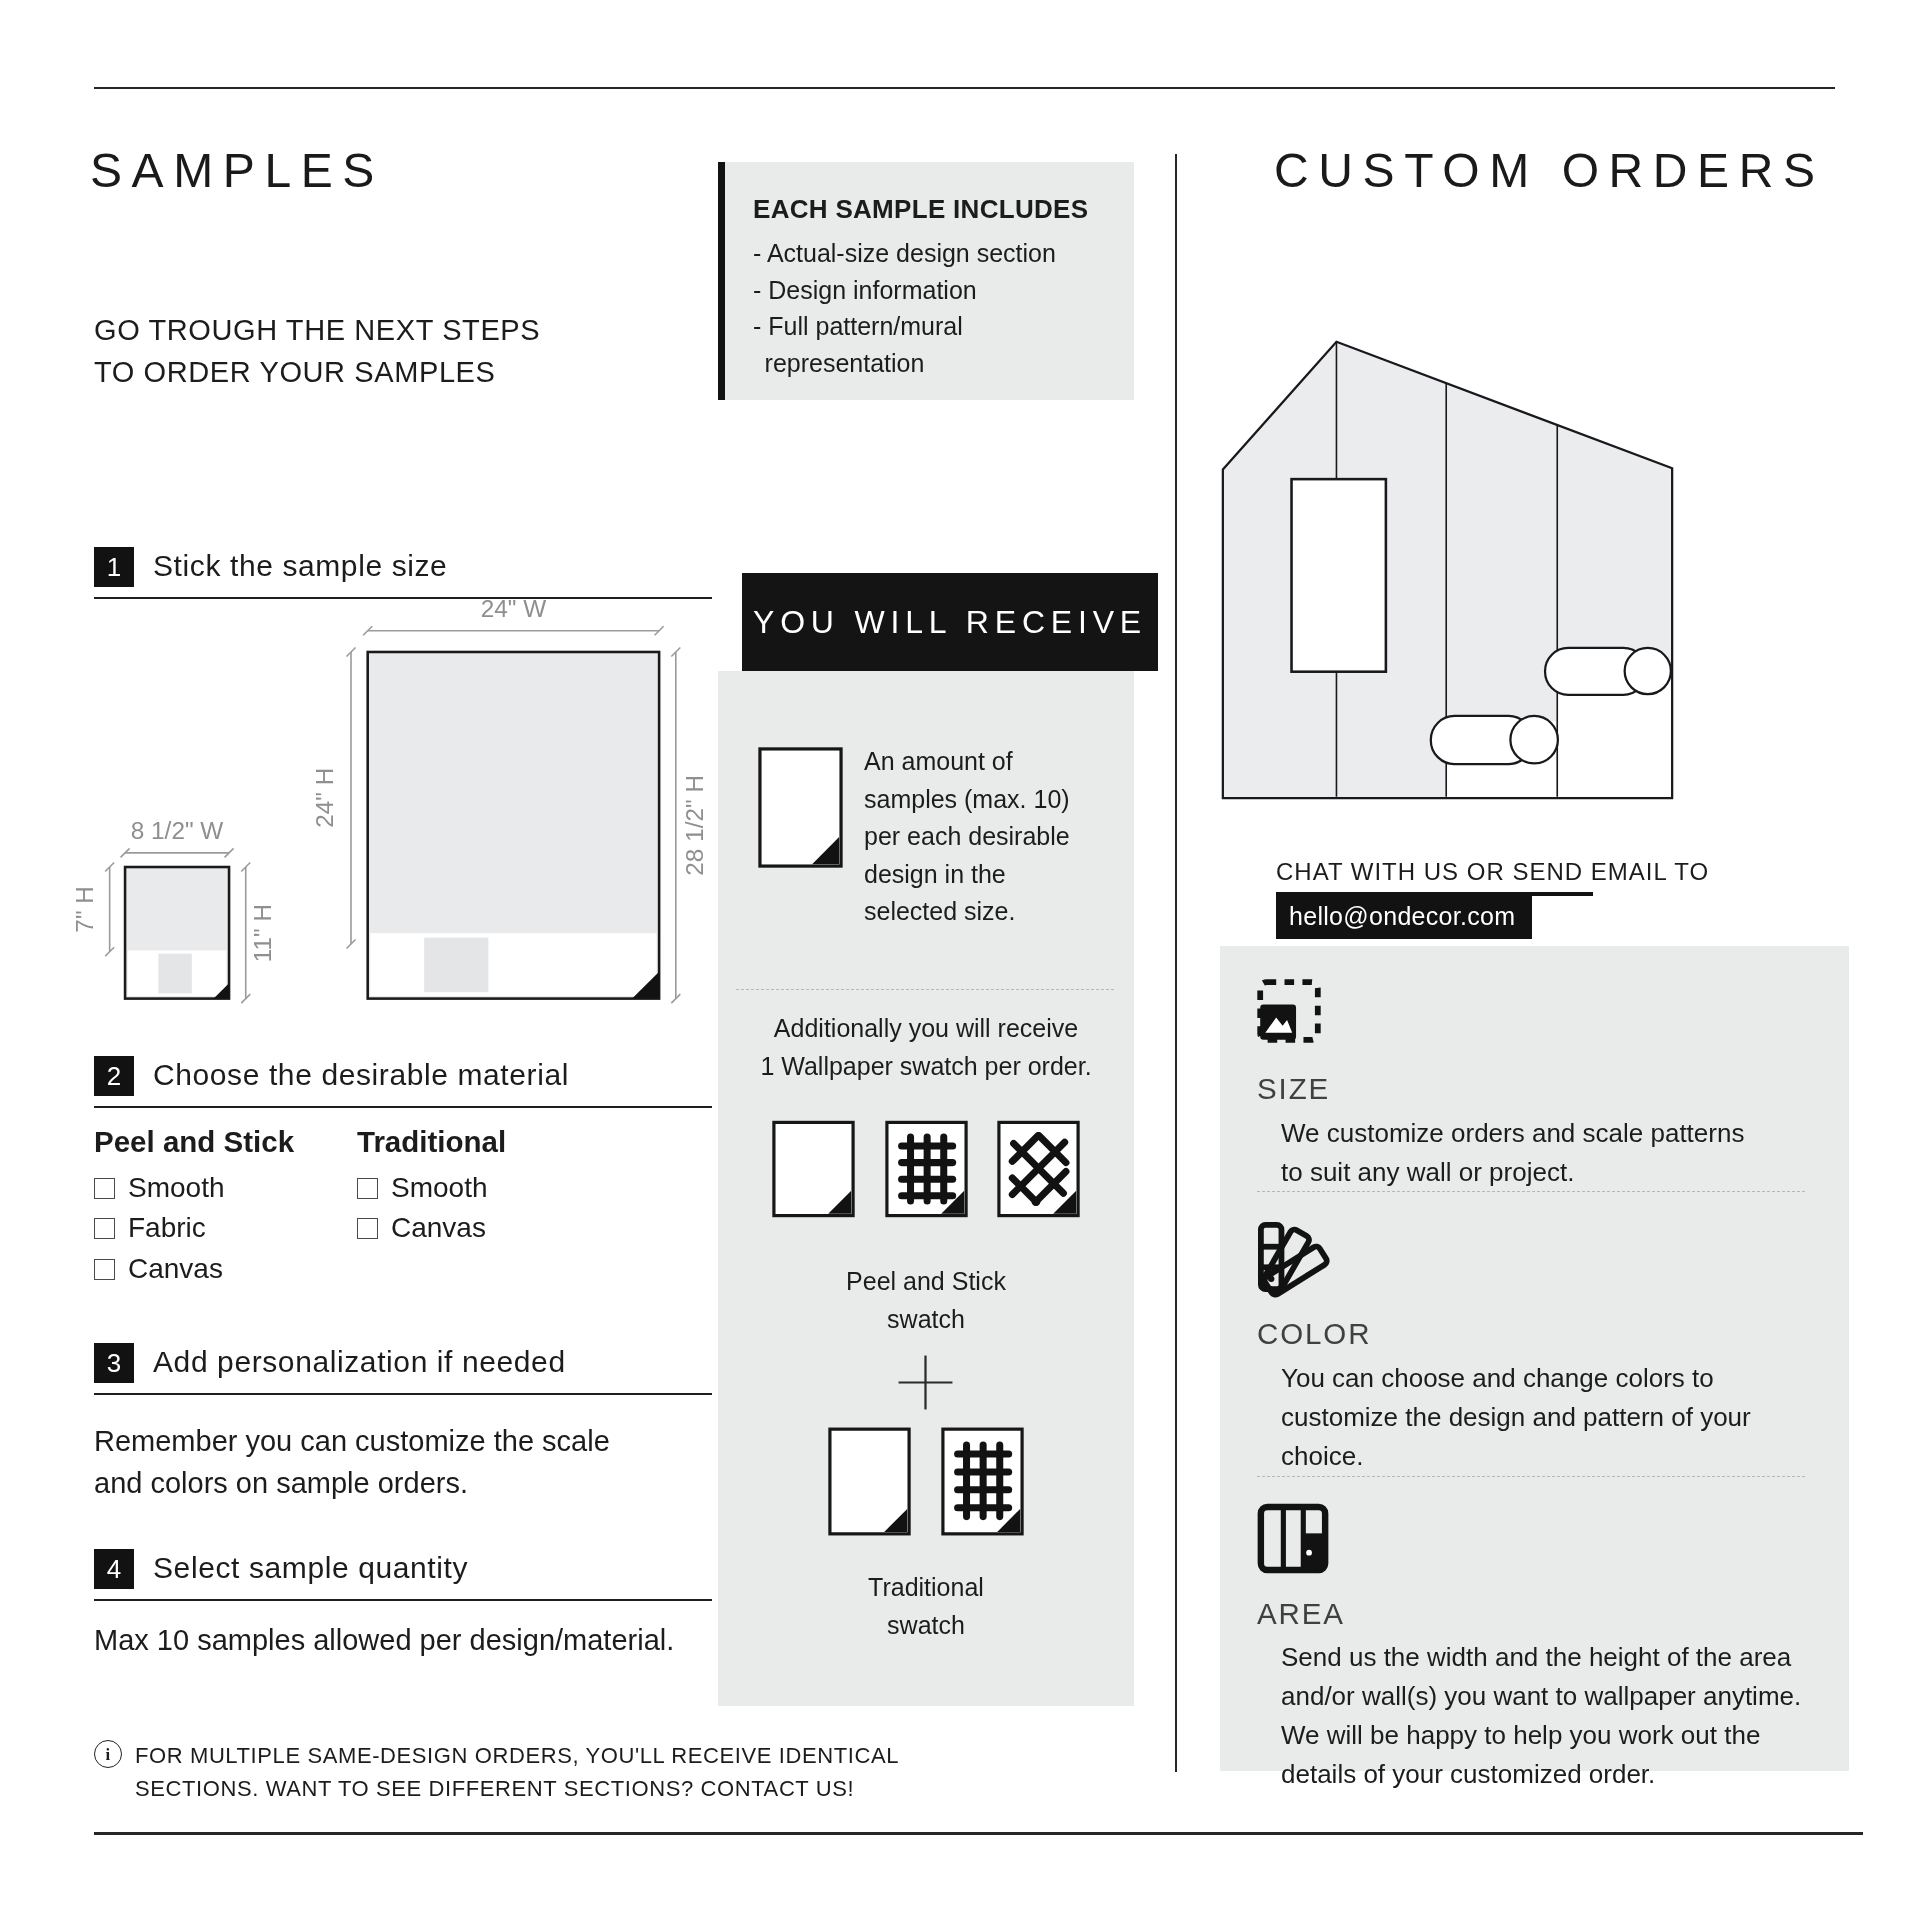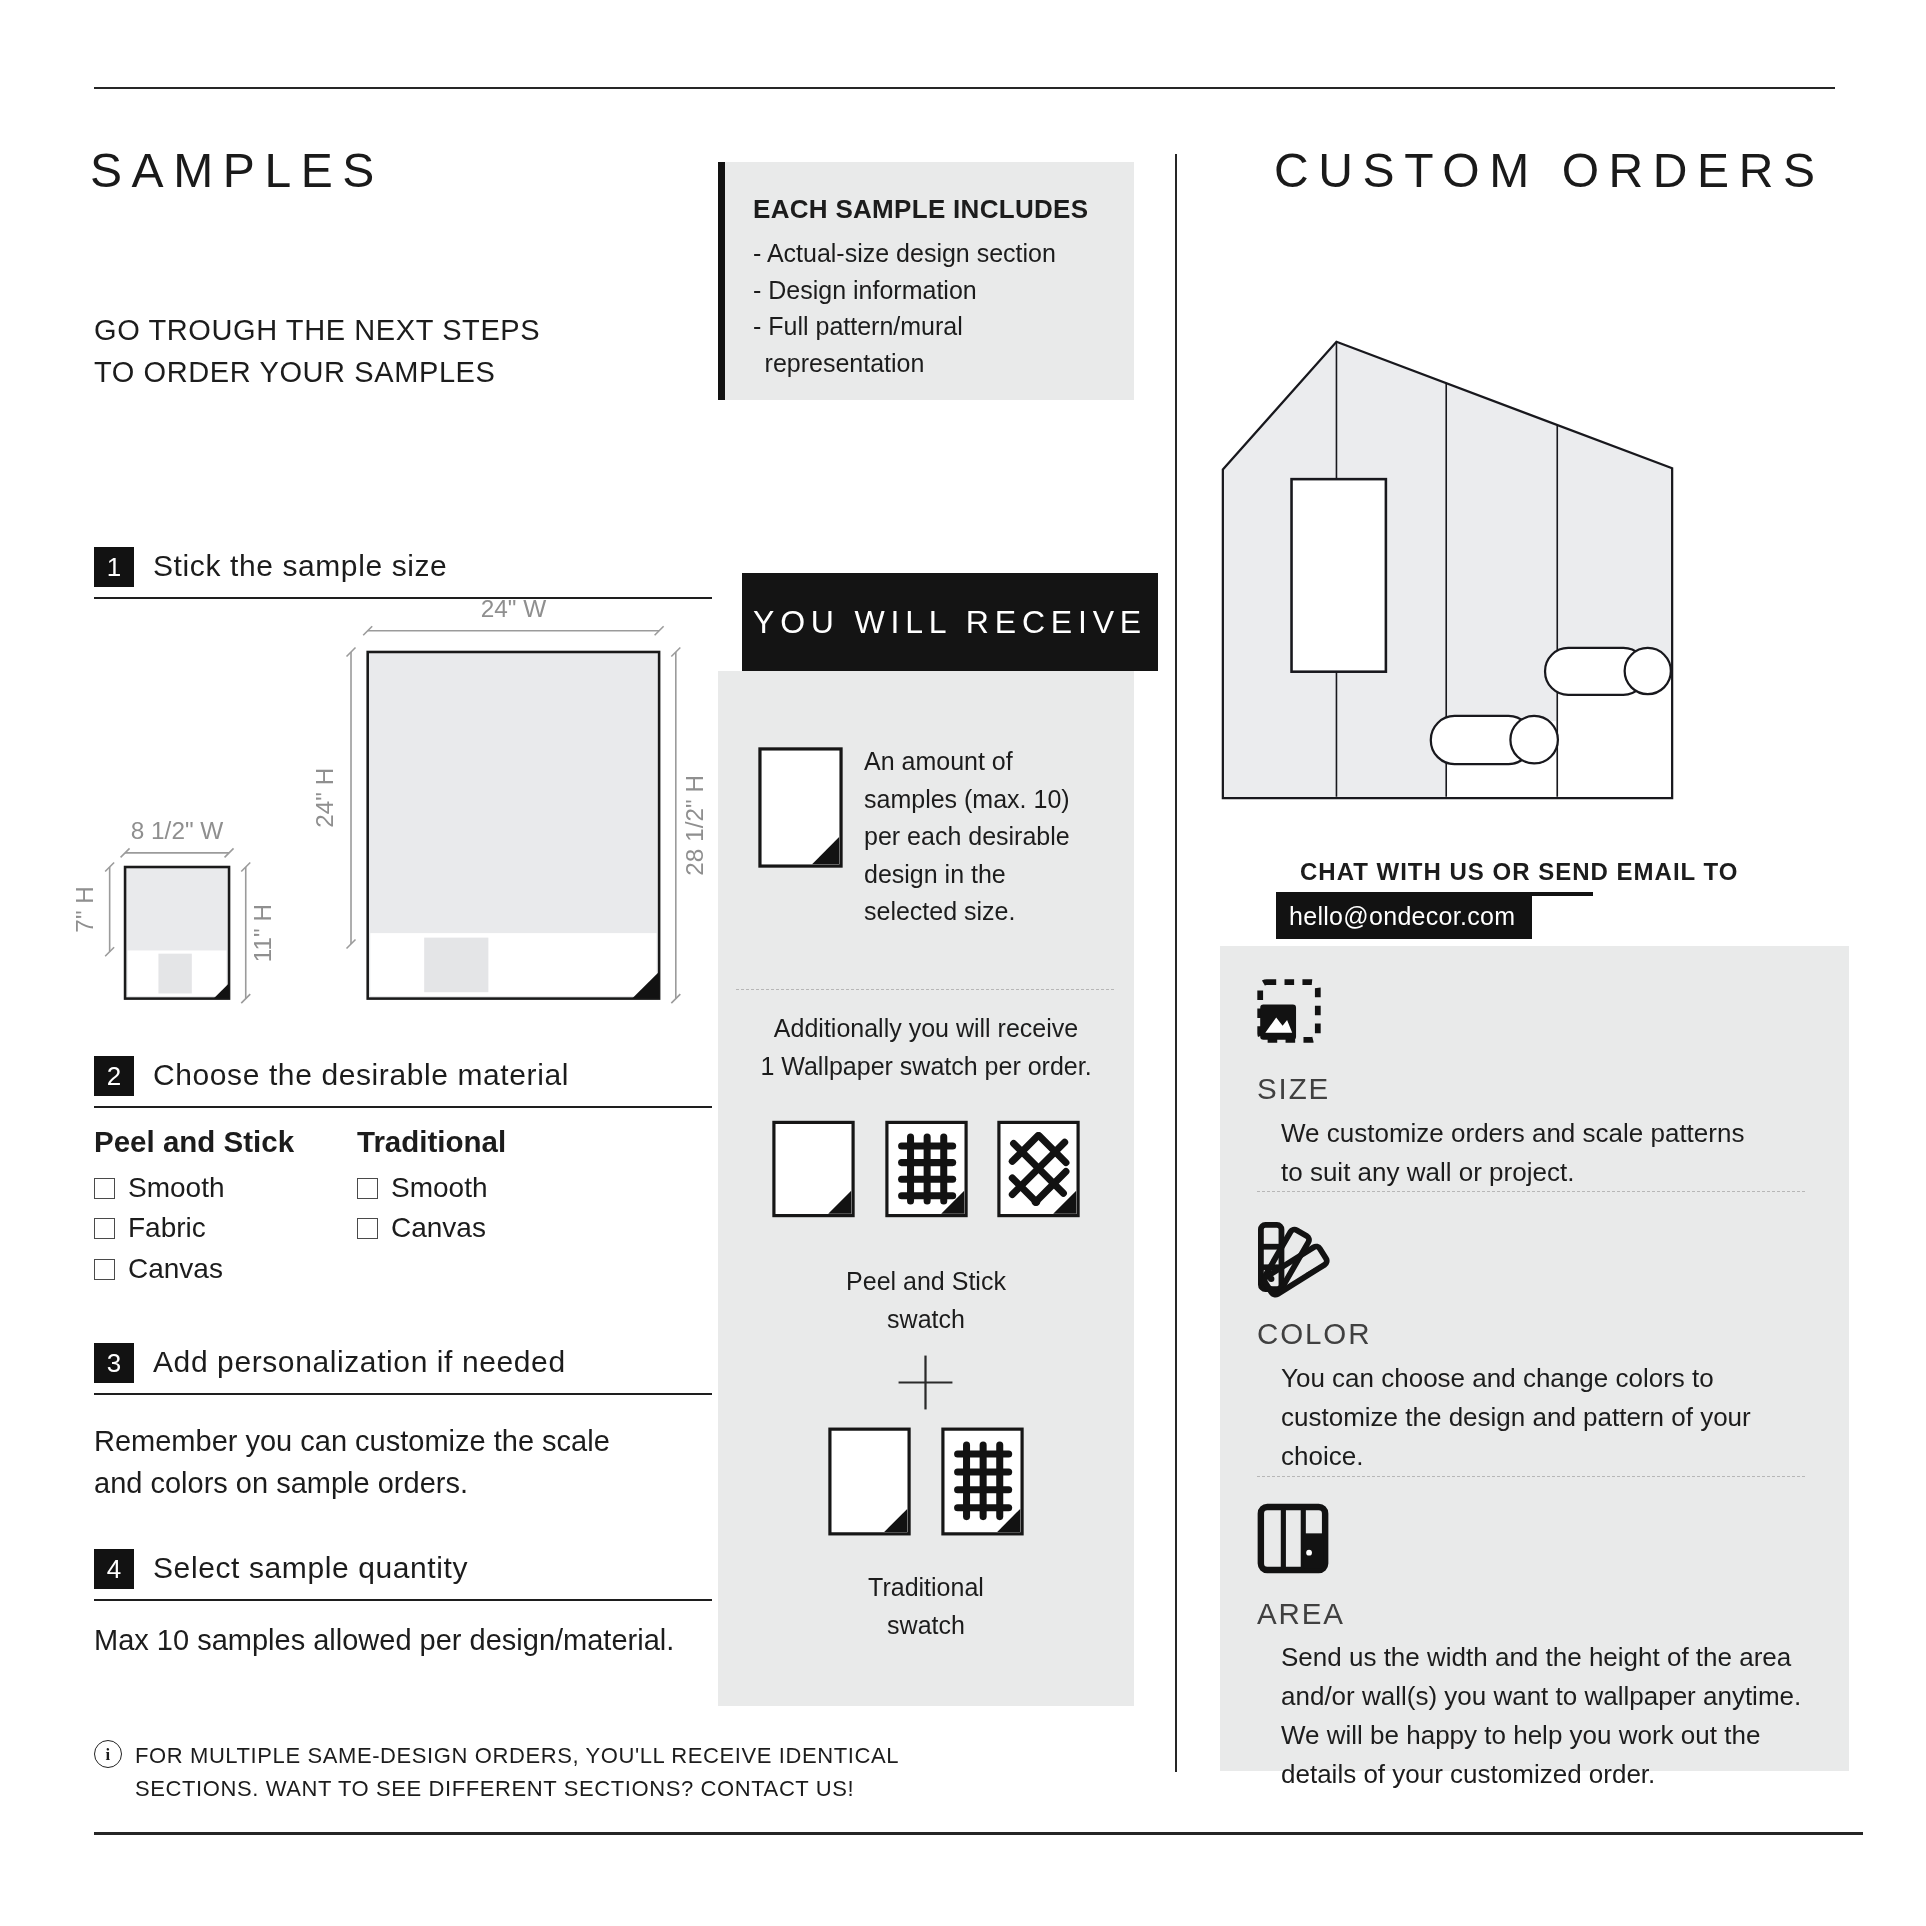--- a/index.html
+++ b/index.html
@@ -42,21 +42,21 @@
   .receive-bar{width:416px;height:98px;background:#141414;color:#ffffff;display:flex;
                align-items:center;justify-content:center;font-size:32px;letter-spacing:5.8px;
                font-weight:300;white-space:nowrap;}
   .receive-panel{position:absolute;width:416px;background:#e9eaea;}
   .center-text{width:100%;text-align:center;}
   .body-39{font-size:25px;line-height:1.5;font-weight:300;}
   .dashed{border-top:1.9px dashed #b7b7b7;height:0;}
   .row-flex{display:flex;justify-content:center;gap:29.5px;width:100%;}
 
   .custom-intro{font-size:34px;line-height:1.47;font-weight:300;}
-  .chat-label{font-size:24px;letter-spacing:1px;font-weight:700;white-space:nowrap;margin-left:24px;}
+  .chat-label{font-size:24px;letter-spacing:1px;font-weight:400;white-space:nowrap;}
   .chat-line{height:3.9px;background:#121212;}
   .email-chip{display:inline-block;background:#121212;color:#fff;font-size:25px;
               padding:6.4px 16.7px 7.7px 13px;letter-spacing:0.3px;}
 
   .custom-box{position:absolute;width:629px;background:#e9eaea;}
   .feat-name{font-size:29.5px;letter-spacing:1.9px;font-weight:400;color:#404040;}
   .feat-text{font-size:26px;line-height:1.5;font-weight:300;margin-left:24px;}
 </style>
 </head>
 <body>

